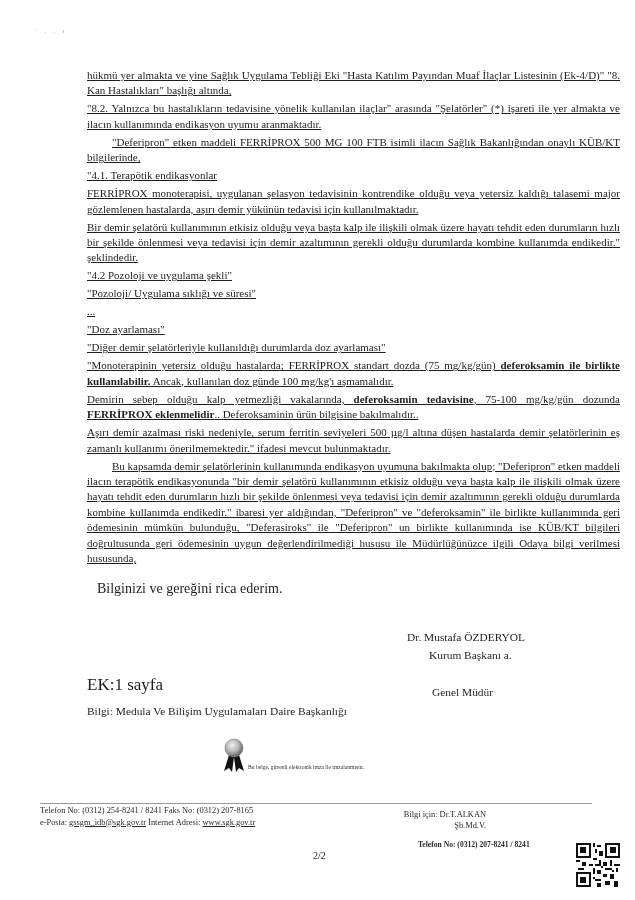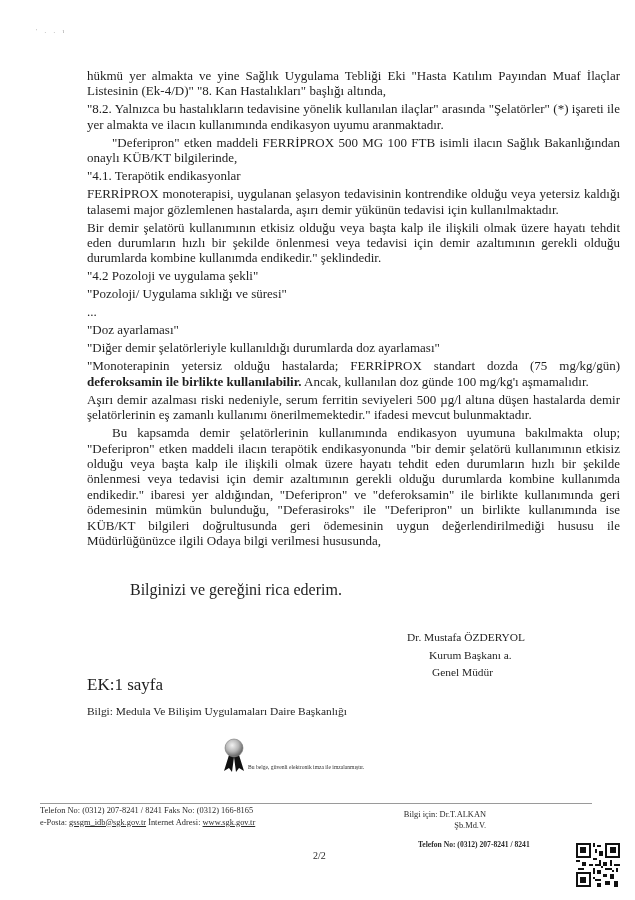--- a/index.html
+++ b/index.html
@@ -1,25 +1,25 @@
 <!DOCTYPE html>
 <html><head>
 <meta charset="utf-8">
 <style>
   html,body{margin:0;padding:0;background:#ffffff;}
   body{width:635px;height:900px;position:relative;overflow:hidden;font-family:"Liberation Serif","DejaVu Serif",serif;color:#1e1e1e;}
   .scanmark{position:absolute;left:36px;top:28px;font-size:6px;color:#999;letter-spacing:3px;}
-  .body{position:absolute;left:87px;top:68px;width:533px;font-size:13px;line-height:15.4px;}
+  .body{position:absolute;left:87px;top:68px;width:533px;font-size:11px;line-height:15.4px;text-decoration:underline;}
   .p{margin:0 0 2.6px 0;text-align:justify;}
   .ind{text-indent:25px;}
   .b{font-weight:bold;}
-  .closing{position:absolute;left:130px;top:581px;font-size:16px;}
+  .closing{position:absolute;left:97px;top:581px;font-size:14px;}
   .sign{position:absolute;left:407px;top:629px;font-size:11.4px;line-height:17.5px;}
   .sign div:nth-child(2){padding-left:22px;}
-  .sign div:nth-child(3){padding-left:25px;}
+  .sign div:nth-child(3){padding-left:25px;margin-top:20px;}
   .ek{position:absolute;left:87px;top:675px;font-size:17px;}
   .bilgi{position:absolute;left:87px;top:705px;font-size:11.4px;}
   .seal{position:absolute;left:222px;top:737px;width:24px;height:36px;}
   .sealtxt{position:absolute;left:248px;top:764px;font-size:5.6px;color:#333;}
   .footline{position:absolute;left:40px;top:803px;width:552px;height:1px;background:#9a9a9a;}
   .foot{position:absolute;left:40px;top:805px;font-size:8.4px;line-height:11.6px;color:#2a2a2a;}
   .foot u{text-decoration:underline;margin-top:28px;}
   .foot-r{position:absolute;right:149px;top:809px;font-size:8.4px;line-height:11.4px;text-align:right;color:#2a2a2a;}
   .foot-r2{position:absolute;left:418px;top:840px;font-size:7.6px;color:#2a2a2a;font-weight:bold;}
   .pageno{position:absolute;left:313px;top:850px;font-size:10px;color:#2a2a2a;font-family:Liberation Serif, serif;}
@@ -36,20 +36,21 @@
   <p class="p ind">"Deferipron" etken maddeli FERRİPROX 500 MG 100 FTB isimli ilacın Sağlık Bakanlığından onaylı KÜB/KT bilgilerinde,</p>
   <p class="p">"4.1. Terapötik endikasyonlar</p>
   <p class="p">FERRİPROX monoterapisi, uygulanan şelasyon tedavisinin kontrendike olduğu veya yetersiz kaldığı talasemi major gözlemlenen hastalarda, aşırı demir yükünün tedavisi için kullanılmaktadır.</p>
   <p class="p">Bir demir şelatörü kullanımının etkisiz olduğu veya başta kalp ile ilişkili olmak üzere hayatı tehdit eden durumların hızlı bir şekilde önlenmesi veya tedavisi için demir azaltımının gerekli olduğu durumlarda kombine kullanımda endikedir." şeklindedir.</p>
   <p class="p">"4.2 Pozoloji ve uygulama şekli"</p>
   <p class="p">"Pozoloji/ Uygulama sıklığı ve süresi"</p>
   <p class="p">...</p>
   <p class="p">"Doz ayarlaması"</p>
   <p class="p">"Diğer demir şelatörleriyle kullanıldığı durumlarda doz ayarlaması"</p>
   <p class="p"><span>"Monoterapinin yetersiz olduğu hastalarda; FERRİPROX standart dozda (75 mg/kg/gün) </span><span class="b">deferoksamin ile birlikte kullanılabilir.</span><span> Ancak, kullanılan doz günde 100 mg/kg'ı aşmamalıdır.</span></p>
+  <p class="p"><span>Demirin sebep olduğu kalp yetmezliği vakalarında, </span><span class="b">deferoksamin tedavisine</span><span>, 75-100 mg/kg/gün dozunda </span><span class="b">FERRİPROX eklenmelidir</span><span>.. Deferoksaminin ürün bilgisine bakılmalıdır..</span></p>
   <p class="p">Aşırı demir azalması riski nedeniyle, serum ferritin seviyeleri 500 µg/l altına düşen hastalarda demir şelatörlerinin eş zamanlı kullanımı önerilmemektedir." ifadesi mevcut bulunmaktadır.</p>
   <p class="p ind">Bu kapsamda demir şelatörlerinin kullanımında endikasyon uyumuna bakılmakta olup; "Deferipron" etken maddeli ilacın terapötik endikasyonunda "bir demir şelatörü kullanımının etkisiz olduğu veya başta kalp ile ilişkili olmak üzere hayatı tehdit eden durumların hızlı bir şekilde önlenmesi veya tedavisi için demir azaltımının gerekli olduğu durumlarda kombine kullanımda endikedir." ibaresi yer aldığından, "Deferipron" ve "deferoksamin" ile birlikte kullanımında geri ödemesinin mümkün bulunduğu, "Deferasiroks" ile "Deferipron" un birlikte kullanımında ise KÜB/KT bilgileri doğrultusunda geri ödemesinin uygun değerlendirilmediği hususu ile Müdürlüğünüzce ilgili Odaya bilgi verilmesi hususunda,</p>
 </div>
 
 <div class="closing">Bilginizi ve gereğini rica ederim.</div>
 
 <div class="sign">
   <div>Dr. Mustafa ÖZDERYOL</div>
   <div>Kurum Başkanı a.</div>
   <div>Genel Müdür</div>
@@ -67,21 +68,21 @@
     </radialGradient>
   </defs>
   <path d="M7 18 L2 34 L7 31 L10 35 L12 20 Z" fill="#111"></path>
   <path d="M17 18 L22 34 L17 31 L14 35 L12 20 Z" fill="#111"></path>
   <circle cx="12" cy="11" r="9" fill="url(#g)" stroke="#777" stroke-width="0.6"></circle>
 </svg>
 <div class="sealtxt">Bu belge, güvenli elektronik imza ile imzalanmıştır.</div>
 
 <div class="footline"></div>
 <div class="foot">
-  <div>Telefon No: (0312) 207-8241 / 8241 Faks No: (0312) 166-8165</div>
+  <div>Telefon No: (0312) 254-8241 / 8241 Faks No: (0312) 207-8165</div>
   <div><span>e-Posta: </span><u>gssgm_idb@sgk.gov.tr</u><span> İnternet Adresi: </span><u>www.sgk.gov.tr</u></div>
 </div>
 <div class="foot-r">
   <div>Bilgi için: Dr.T.ALKAN</div>
   <div>Şb.Md.V.</div>
 </div>
 <div class="foot-r2">Telefon No: (0312) 207-8241 / 8241</div>
 <div class="pageno">2/2</div>
 
 <svg class="qr" viewBox="0 0 21 21" shape-rendering="crispEdges">

